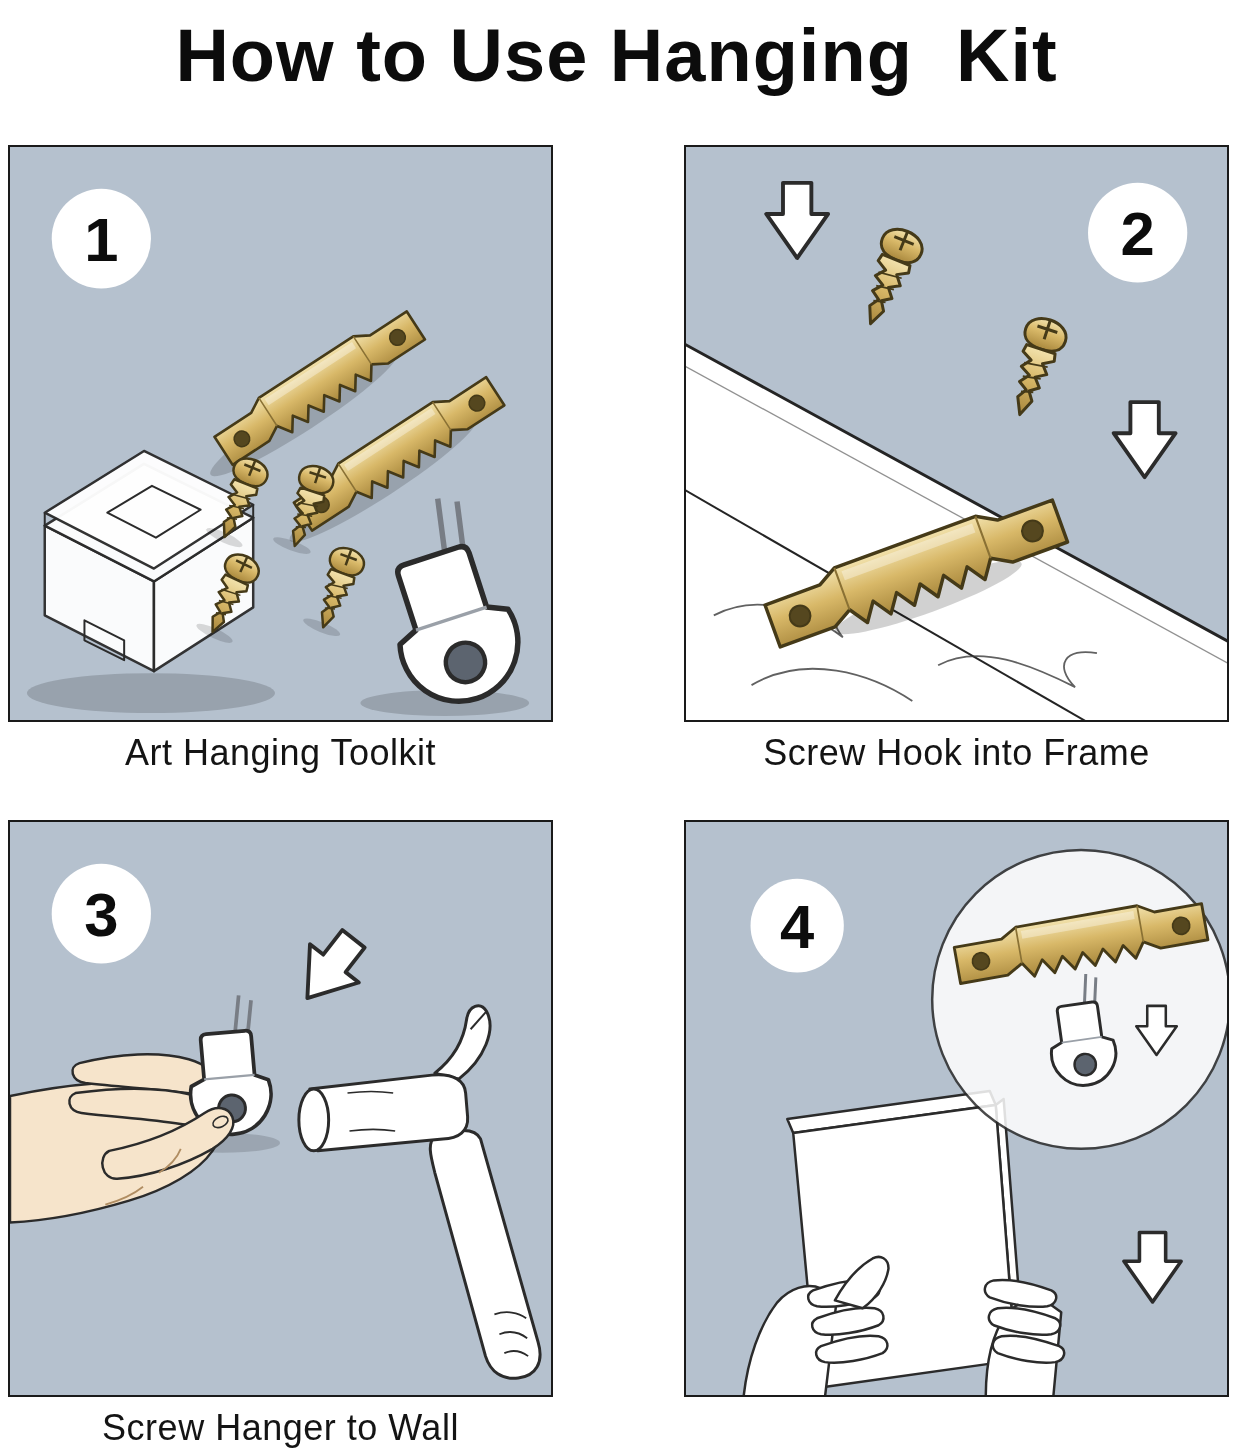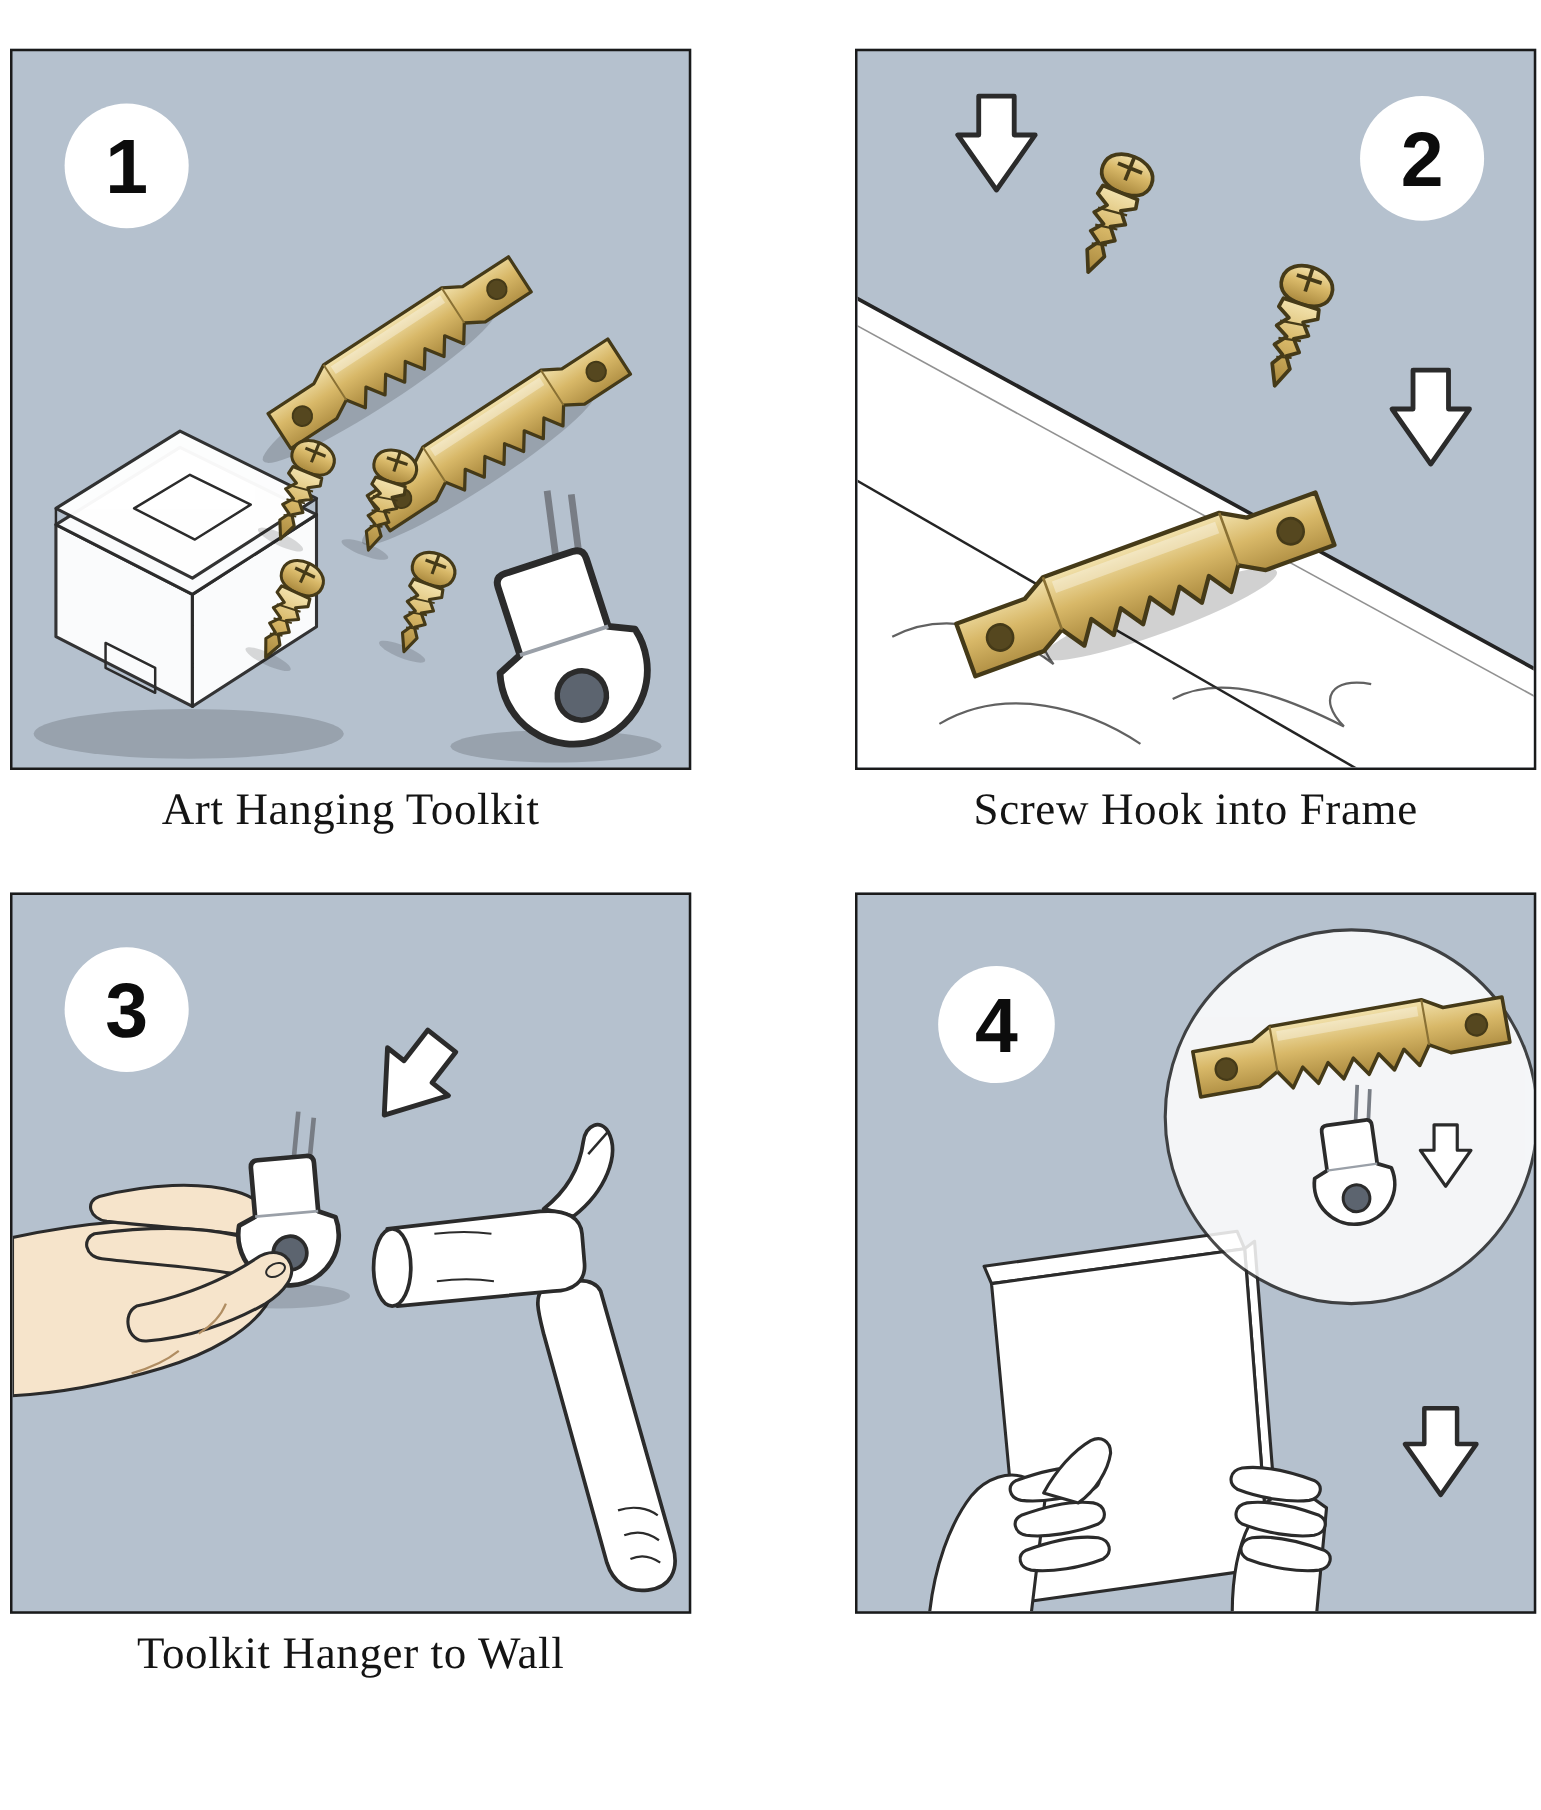--- a/index.html
+++ b/index.html
@@ -15,21 +15,21 @@
     padding-left:8px;margin-top:39px;
   }
   figure.step{margin:0;width:545px;}
   .panel-box{
     width:541px;height:573px;background:var(--panel_bg,#b5c1ce);
     border:2px solid #1a1a1a;position:relative;overflow:hidden;
   }
   .panel-box svg{display:block;width:100%;height:100%;}
   figcaption{
     text-align:center;font-size:36px;letter-spacing:.5px;color:#141414;
-    margin-top:10px;height:42px;line-height:42px;font-family:Liberation Serif, serif;
+    margin-top:10px;height:42px;line-height:42px;
   }
   .badge-num{font-family:"Liberation Sans",sans-serif;font-weight:bold;font-size:62px;fill:#0c0c0c;}
   .defs-holder{position:absolute;width:0;height:0;}
 </style>
 </head>
 <body>
 
 <svg class="defs-holder" aria-hidden="true">
   <defs>
     <linearGradient id="gold" x1="0" y1="0" x2="0" y2="1">
@@ -64,20 +64,21 @@
       <path d="M-2,8 L11,-62 M6,11 L19,-58" stroke="#787d85" stroke-width="2.5" fill="none"></path>
       <path d="M-17,-34 Q-17,-38 -13,-38 L13,-38 Q17,-38 17,-34 L17,-8 L26,-4 A27,27 0 1 1 -26,-4 L-17,-8 Z" fill="#ffffff" stroke="#2b2b2b" stroke-width="2.5" stroke-linejoin="round"></path>
       <path d="M-17,-8 L17,-8" stroke="#9aa0a8" stroke-width="1.5"></path>
       <circle cx="0" cy="13" r="9" fill="#5c646f" stroke="#2b2b2b" stroke-width="2"></circle>
     </g>
   </defs>
 </svg>
 
 <div class="page">
 
+  <h1 class="title">How to Use Hanging  Kit</h1>
 
   <div class="grid">
 
     <figure class="step">
       <div class="panel-box">
         <svg viewBox="0 0 545 575" preserveAspectRatio="none">
           <ellipse transform="translate(296,268) rotate(-33)" rx="112" ry="16" fill="#000" opacity="0.16"></ellipse>
           <ellipse transform="translate(376,334) rotate(-33)" rx="112" ry="16" fill="#000" opacity="0.16"></ellipse>
           <ellipse cx="142" cy="548" rx="125" ry="20" fill="#000" opacity="0.16"></ellipse>
           <ellipse cx="438" cy="558" rx="85" ry="13" fill="#000" opacity="0.16"></ellipse>
@@ -179,21 +180,21 @@
             <ellipse cx="306" cy="299" rx="15" ry="31"></ellipse>
             <path d="M340,272 C356,270 372,270 386,272 M342,310 C358,308 374,308 388,310" fill="none" stroke-width="1.6"></path>
           </g>
 
           <g>
             <circle cx="92" cy="92" r="50" fill="#ffffff"></circle>
             <text class="badge-num" x="92" y="114" text-anchor="middle">3</text>
           </g>
         </svg>
       </div>
-      <figcaption>Toolkit Hanger to Wall</figcaption>
+      <figcaption>Screw Hanger to Wall</figcaption>
     </figure>
 
     <figure class="step">
       <div class="panel-box">
         <svg viewBox="0 0 545 575" preserveAspectRatio="none">
           <g fill="#ffffff" stroke="#2b2b2b" stroke-width="2.5" stroke-linejoin="round">
             <path d="M108,312 L312,284 L306,270 L102,298 Z"></path>
             <path d="M312,284 L332,540 L340,532 L320,278 Z"></path>
             <path d="M108,312 L312,284 L332,540 L132,568 Z"></path>
           </g>

